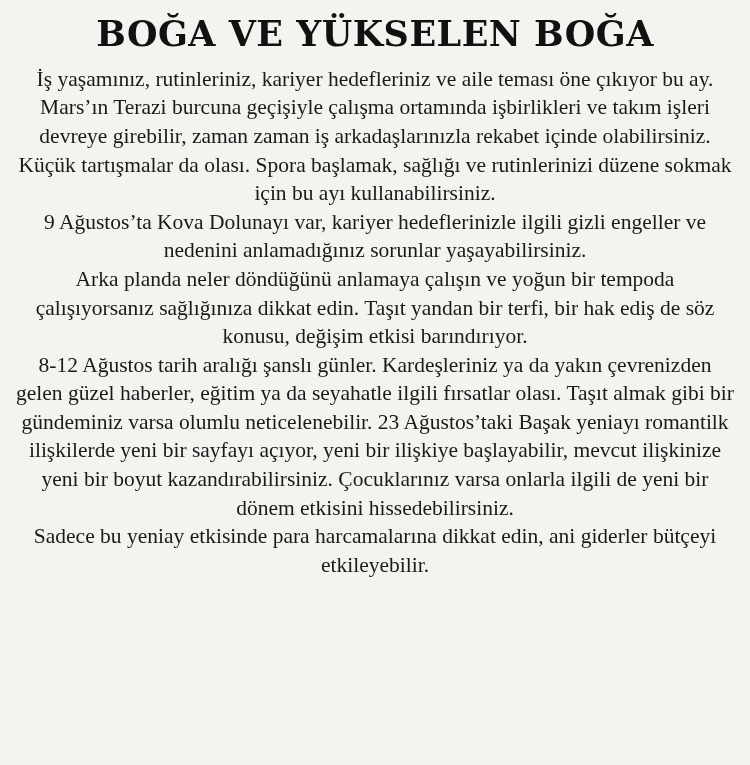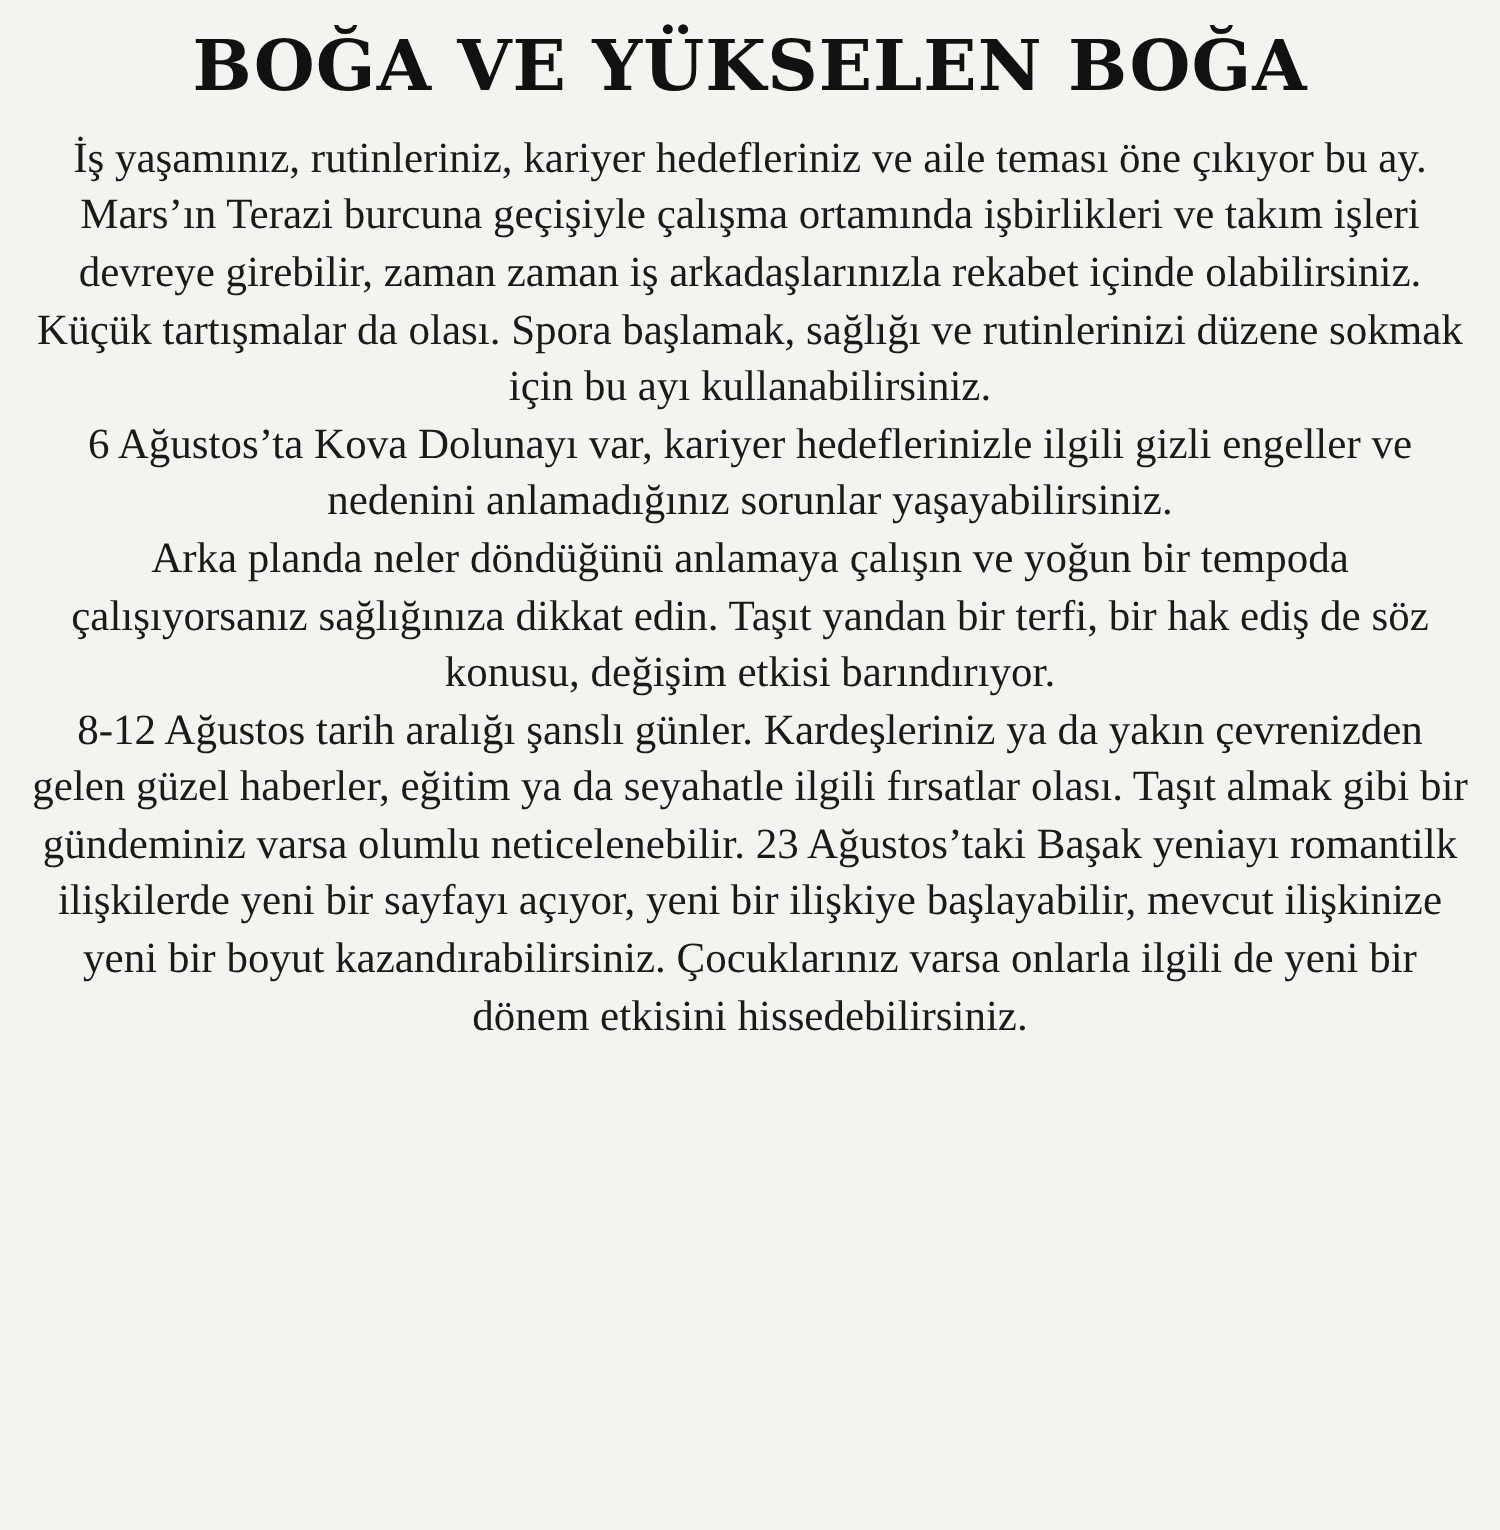--- a/index.html
+++ b/index.html
@@ -51,18 +51,19 @@
 </style>
 </head>
 <body>
 
 <div class="page">
 
   <h1 class="title">BOĞA VE YÜKSELEN BOĞA</h1>
 
   <div class="body-text">
     <p class="para">İş yaşamınız, rutinleriniz, kariyer hedefleriniz ve aile teması öne çıkıyor bu ay. Mars’ın Terazi burcuna geçişiyle çalışma ortamında işbirlikleri ve takım işleri devreye girebilir, zaman zaman iş arkadaşlarınızla rekabet içinde olabilirsiniz. Küçük tartışmalar da olası. Spora başlamak, sağlığı ve rutinlerinizi düzene sokmak için bu ayı kullanabilirsiniz.</p>
-    <p class="para">6 Ağustos’ta Kova Dolunayı var, kariyer hedeflerinizle ilgili gizli engeller ve nedenini anlamadığınız sorunlar yaşayabilirsiniz.</p>
+    <p class="para">9 Ağustos’ta Kova Dolunayı var, kariyer hedeflerinizle ilgili gizli engeller ve nedenini anlamadığınız sorunlar yaşayabilirsiniz.</p>
     <p class="para">Arka planda neler döndüğünü anlamaya çalışın ve yoğun bir tempoda çalışıyorsanız sağlığınıza dikkat edin. Taşıt yandan bir terfi, bir  hak ediş de söz konusu, değişim etkisi barındırıyor.</p>
     <p class="para">8-12 Ağustos tarih aralığı şanslı günler. Kardeşleriniz ya da yakın çevrenizden gelen güzel haberler, eğitim ya da seyahatle ilgili fırsatlar olası. Taşıt almak gibi bir gündeminiz varsa olumlu neticelenebilir. 23 Ağustos’taki Başak yeniayı romantilk ilişkilerde yeni bir sayfayı açıyor, yeni bir ilişkiye başlayabilir, mevcut ilişkinize yeni bir boyut kazandırabilirsiniz. Çocuklarınız varsa onlarla ilgili de yeni bir dönem etkisini hissedebilirsiniz.</p>
+    <p class="para">Sadece bu yeniay etkisinde para harcamalarına dikkat edin, ani giderler bütçeyi etkileyebilir.</p>
   </div>
 
 </div>
 
 </body></html>

